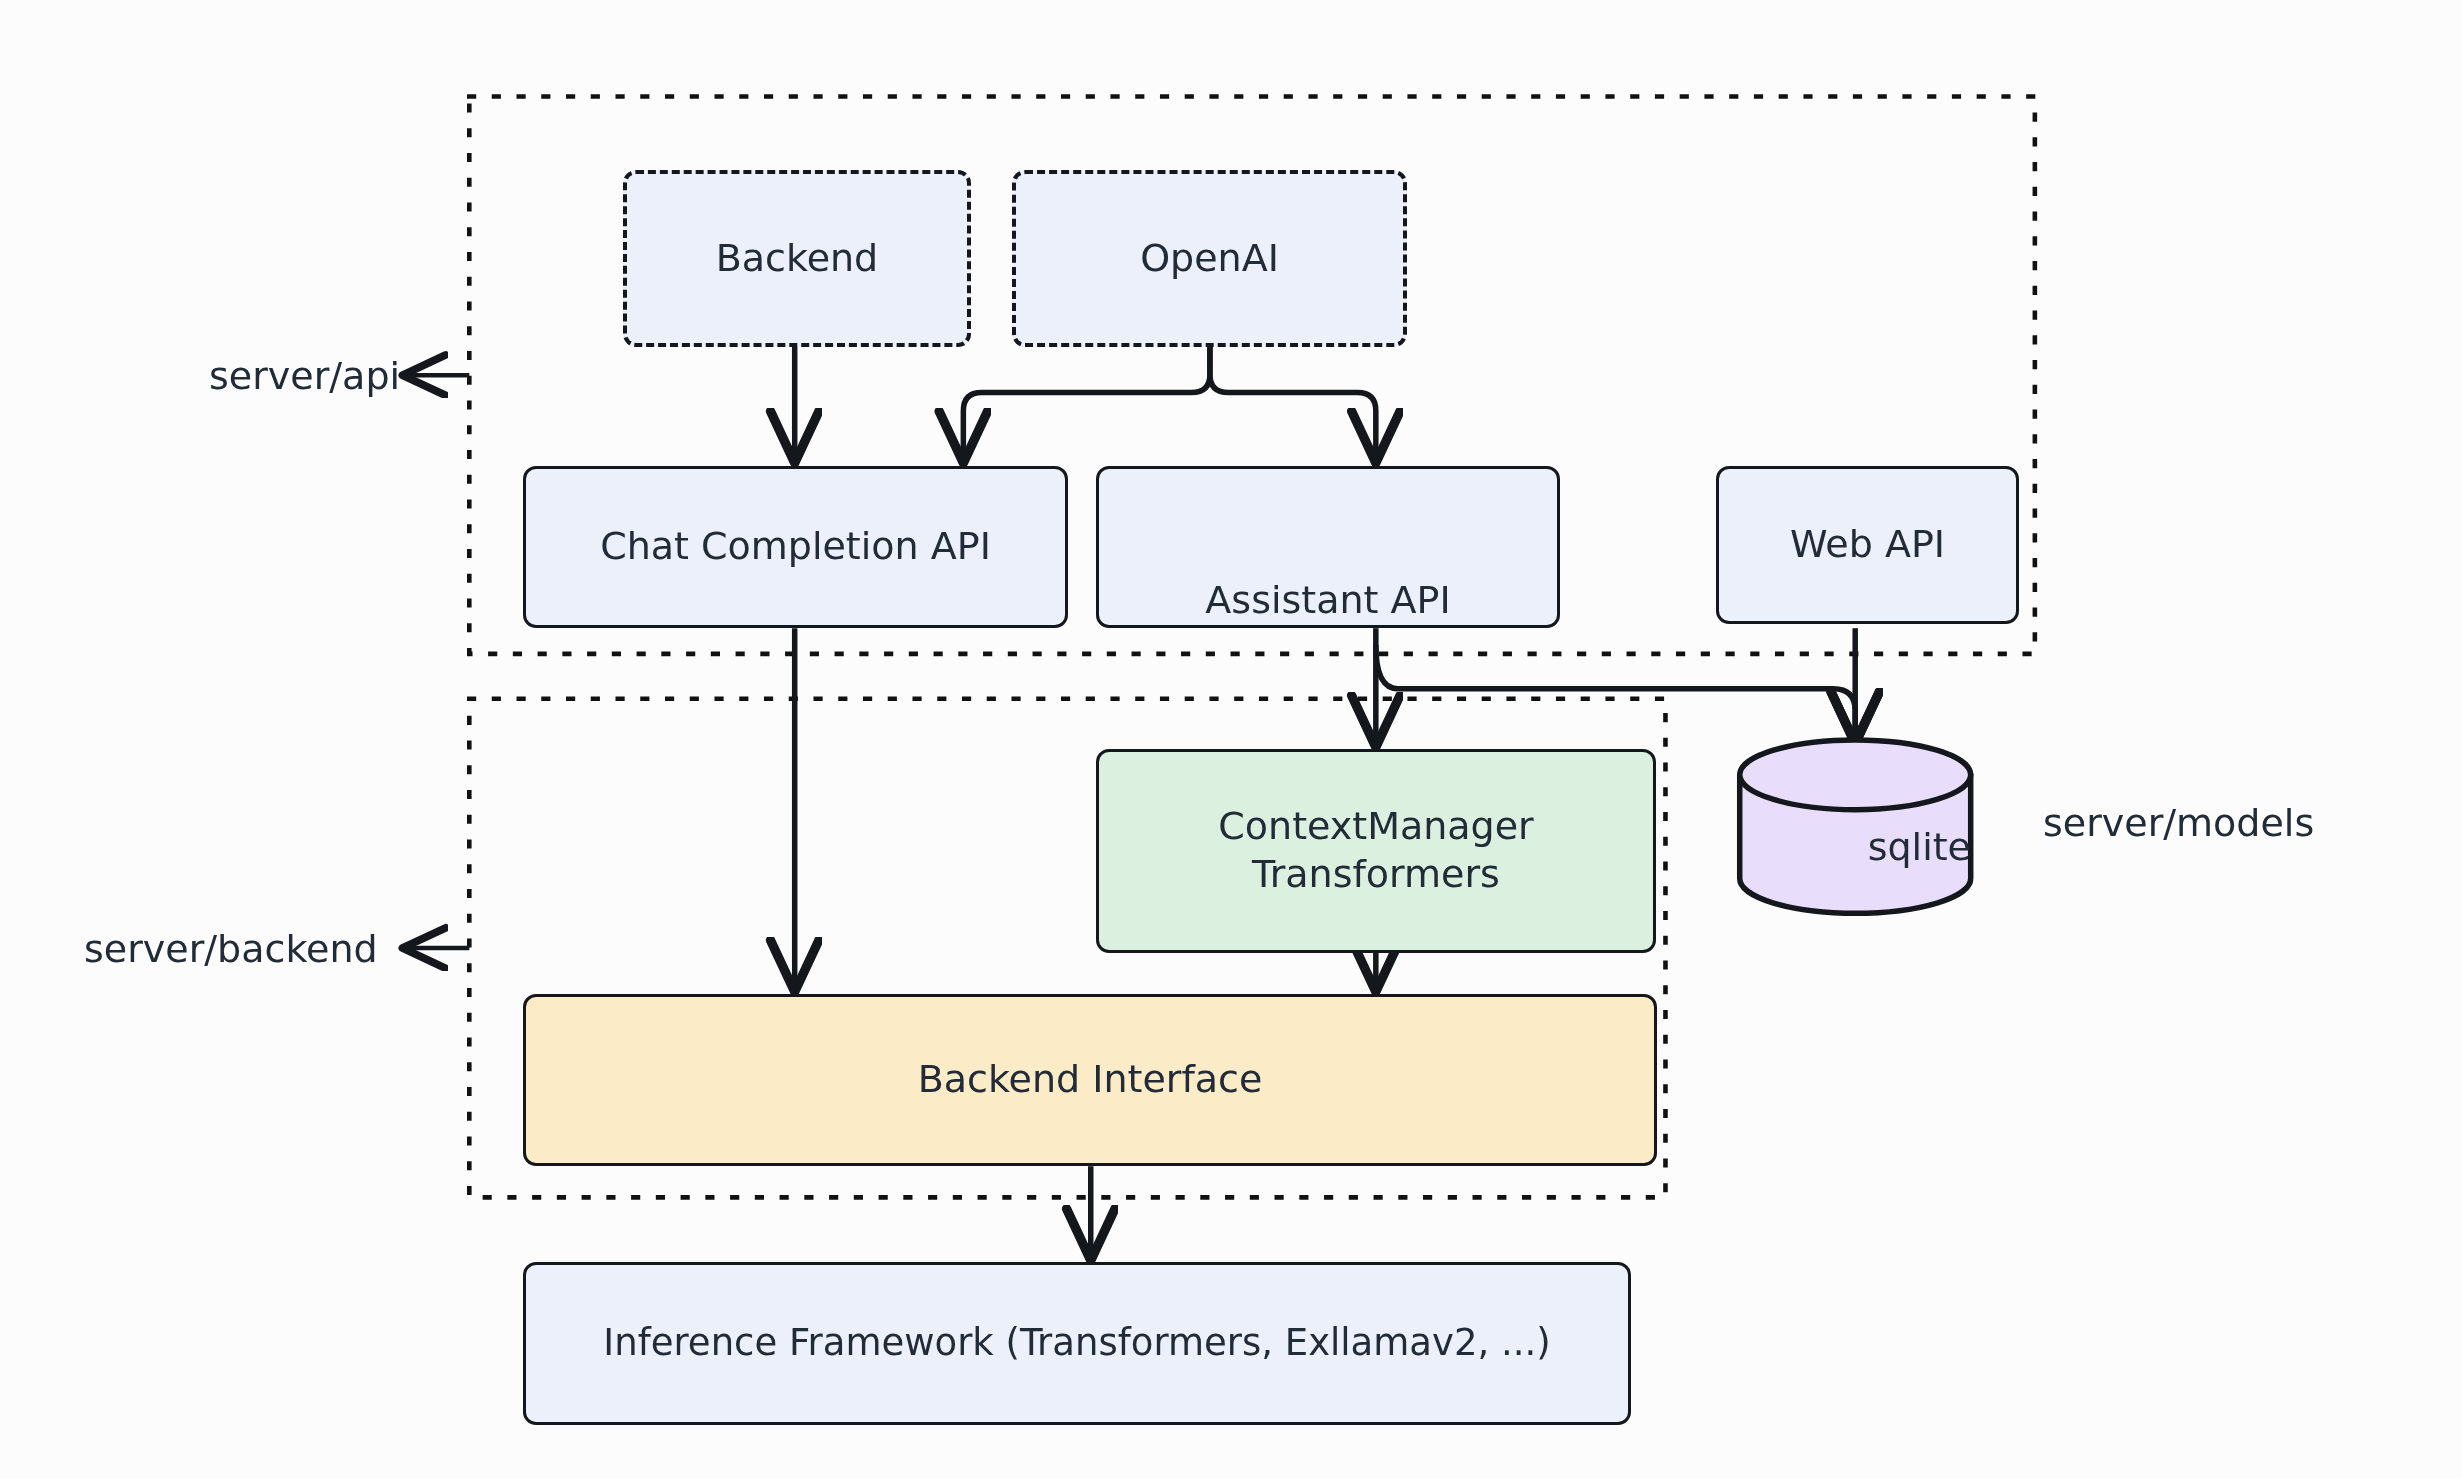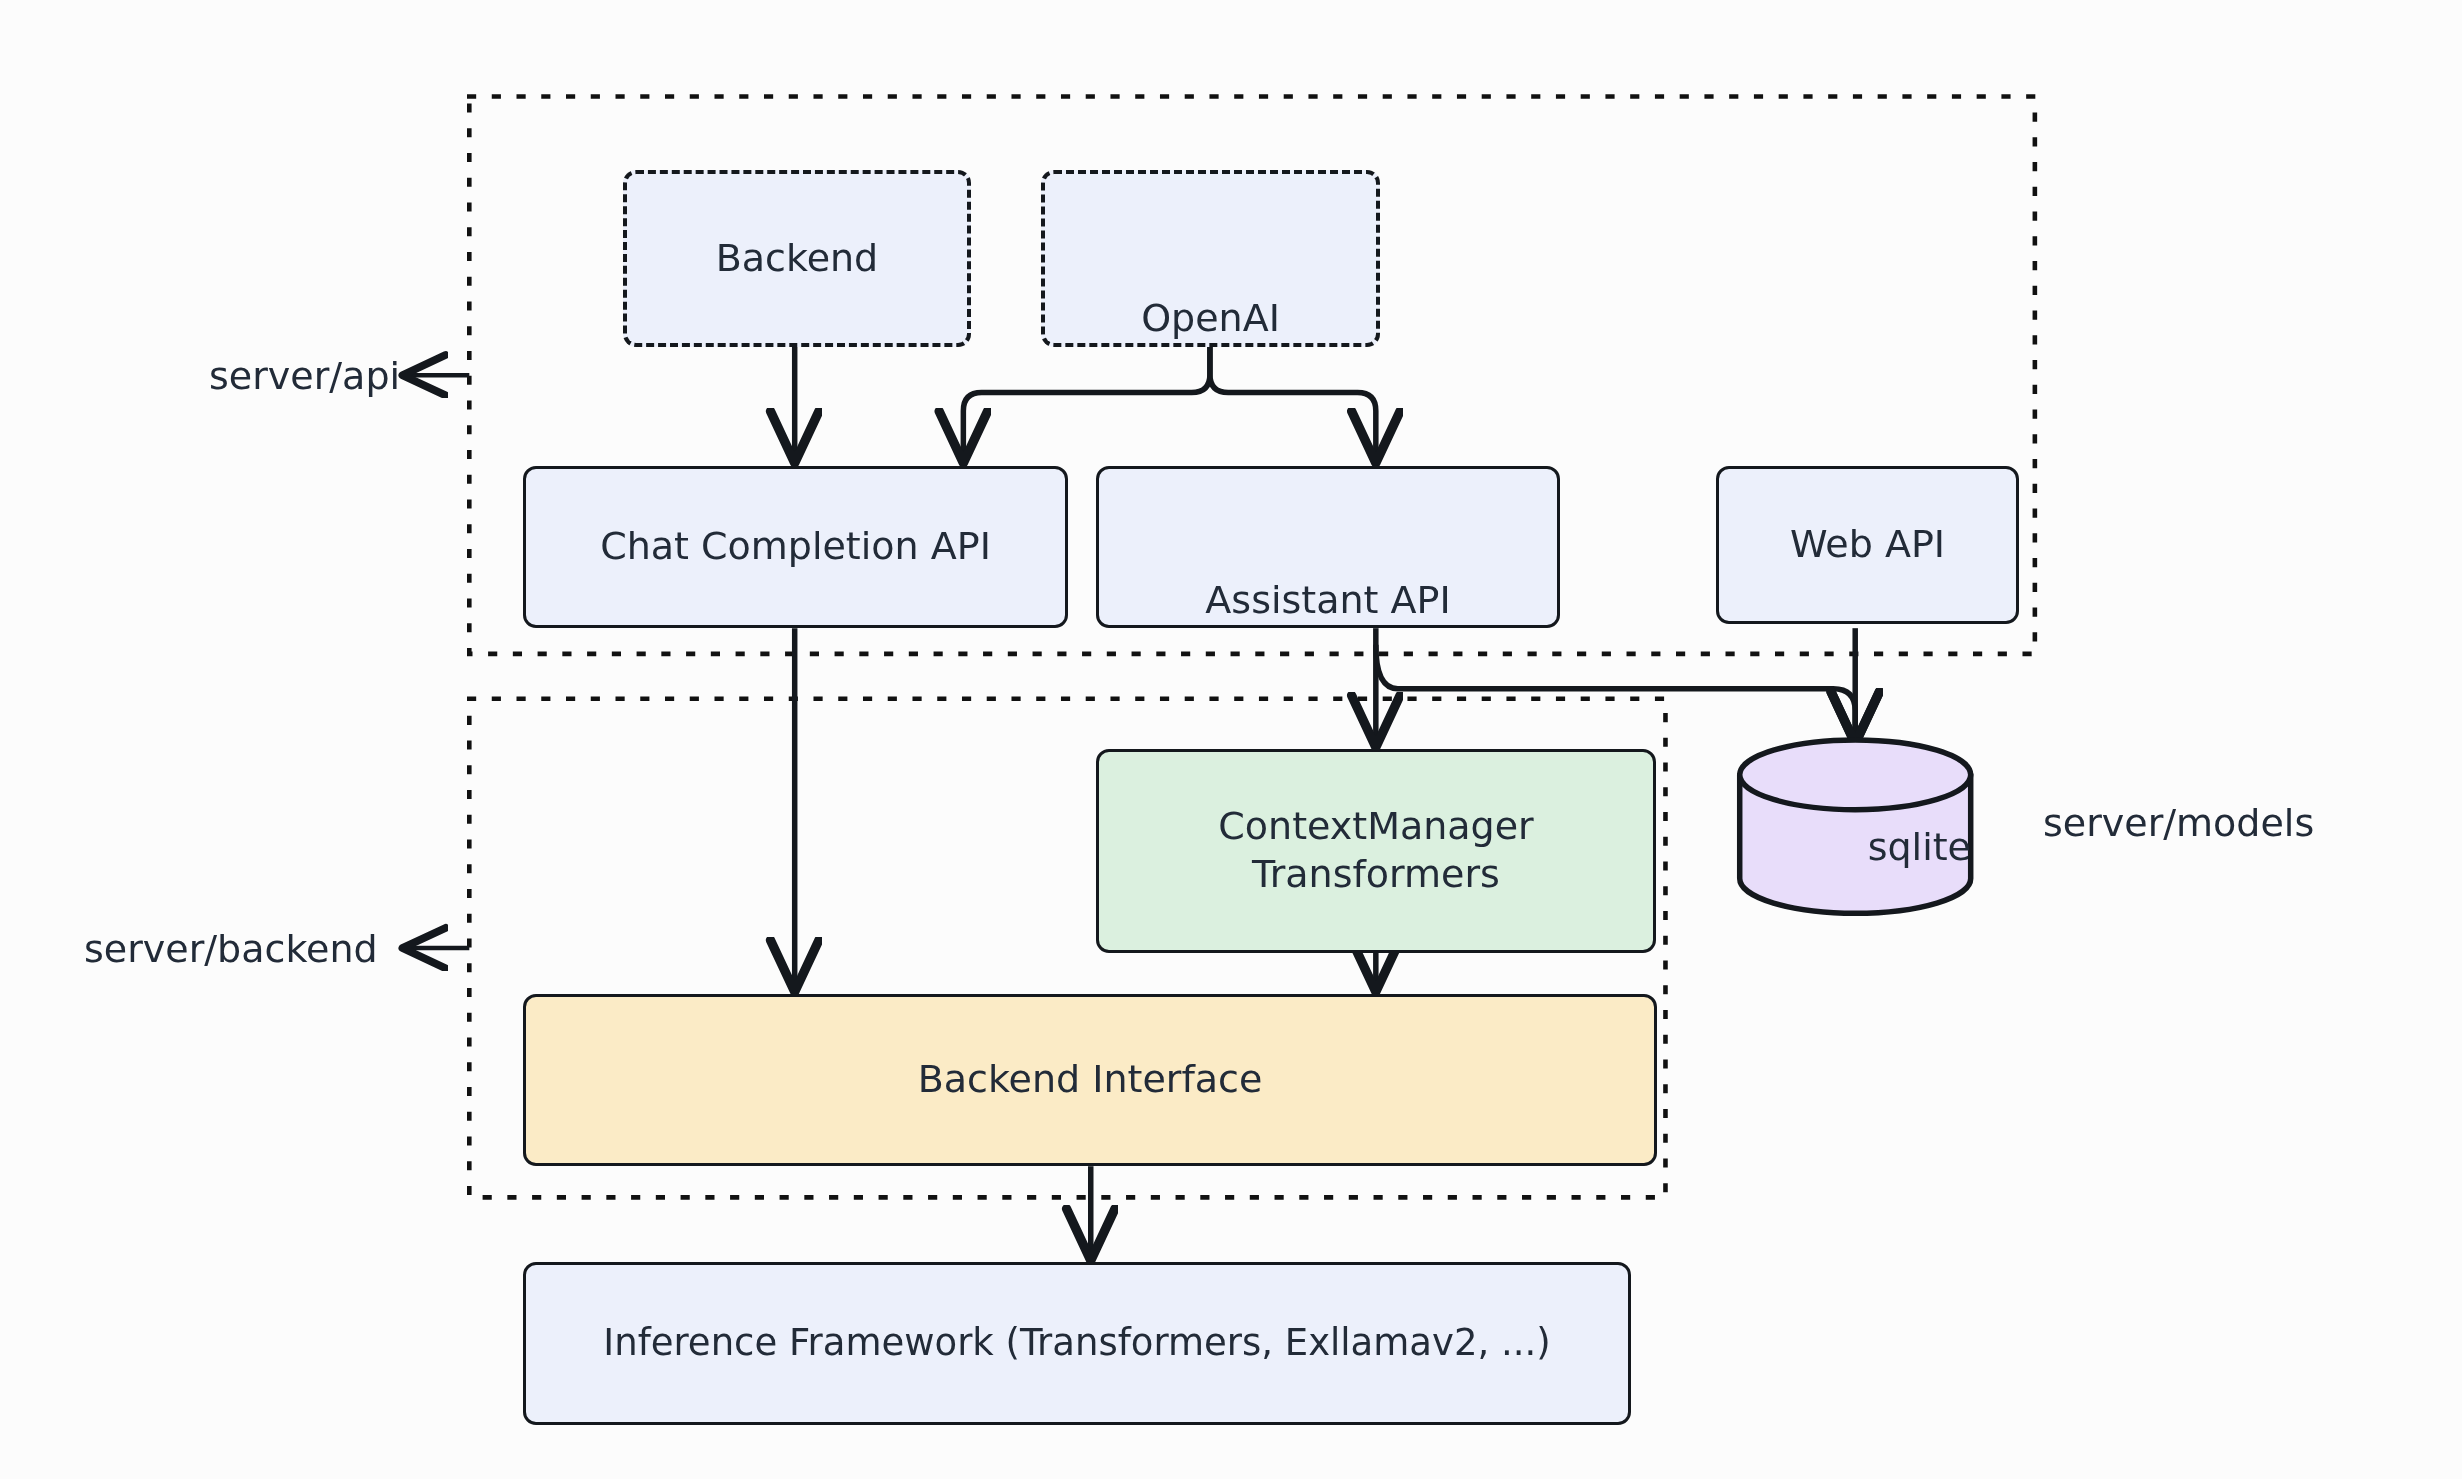--- a/index.html
+++ b/index.html
@@ -99,21 +99,21 @@
     <g>
       <path d="M1898,845 L1898,958 A126,38 0 0 0 2150,958 L2150,845 Z" fill="#E8DDFA" stroke="#14181d" stroke-width="6" stroke-linejoin="round"></path>
       <ellipse cx="2024" cy="845" rx="126" ry="38" fill="#E8DDFA" stroke="#14181d" stroke-width="6"></ellipse>
     </g>
   </svg>
 
   <div class="node dashed fs-big" style="left:623px; top:170px; width:348px; height:177px; background:#ECF0FB;">
     <span>Backend</span>
   </div>
 
-  <div class="node dashed fs-big" style="left:1041px; top:170px; width:339px; height:177px; background:#ECF0FB;align-items:flex-end;">
+  <div class="node dashed fs-big" style="left:1012px; top:170px; width:395px; height:177px; background:#ECF0FB;">
     <span>OpenAI</span>
   </div>
 
   <div class="node solid fs-big" style="left:523px; top:466px; width:545px; height:162px; background:#ECF0FB;">
     <span>Chat Completion API</span>
   </div>
 
   <div class="node solid fs-big" style="left:1096px; top:466px; width:464px; height:162px; background:#ECF0FB;align-items:flex-end;">
     <span>Assistant API</span>
   </div>

